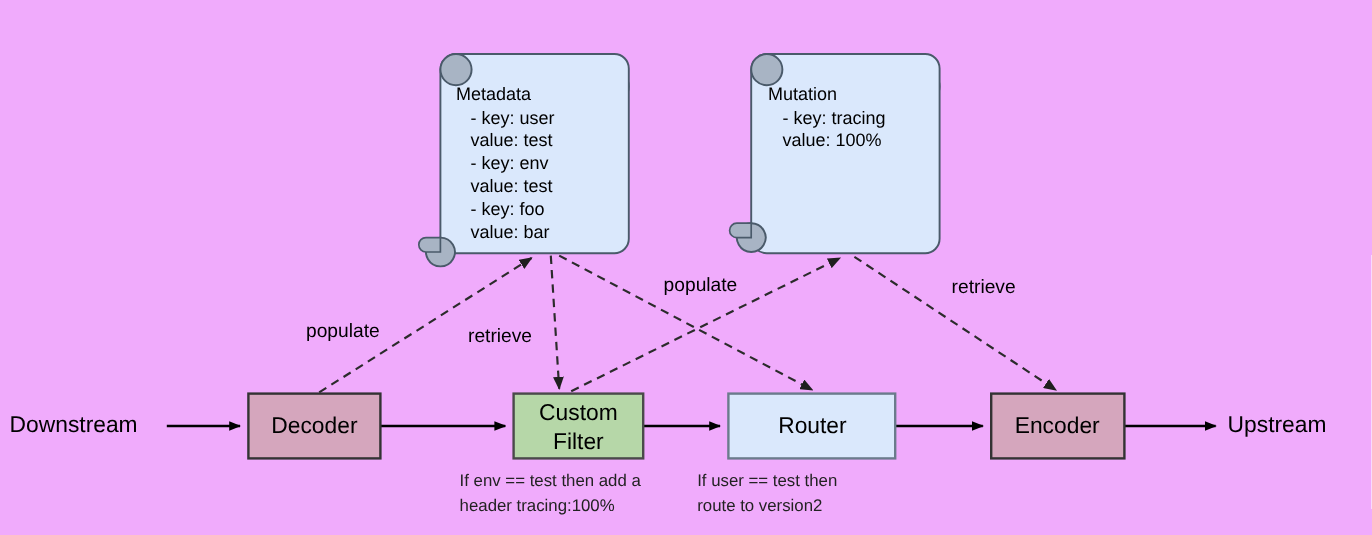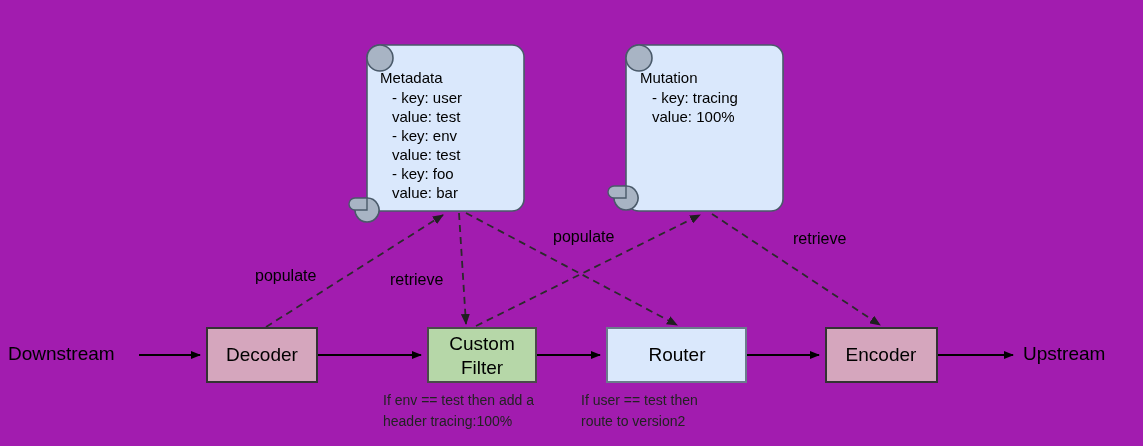--- a/index.html
+++ b/index.html
@@ -8,21 +8,21 @@
     background: #ffffff;
   }
   body {
     font-family: "Liberation Sans", sans-serif;
     color: #000000;
   }
   #canvas {
     position: relative;
     width: 1143px;
     height: 446px;
-    background: #a21caf;
+    background: #f0abfc;
     overflow: hidden;
   }
   #diagram-svg {
     position: absolute;
     left: 0;
     top: 0;
     width: 1143px;
     height: 446px;
   }
   .node-label {

